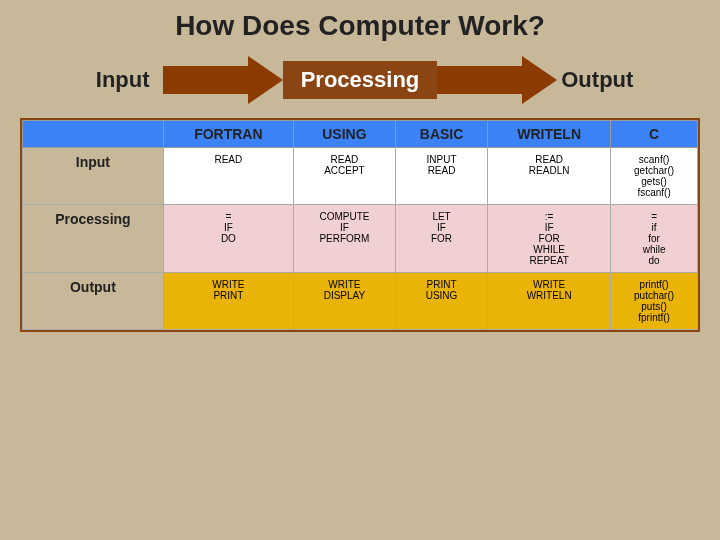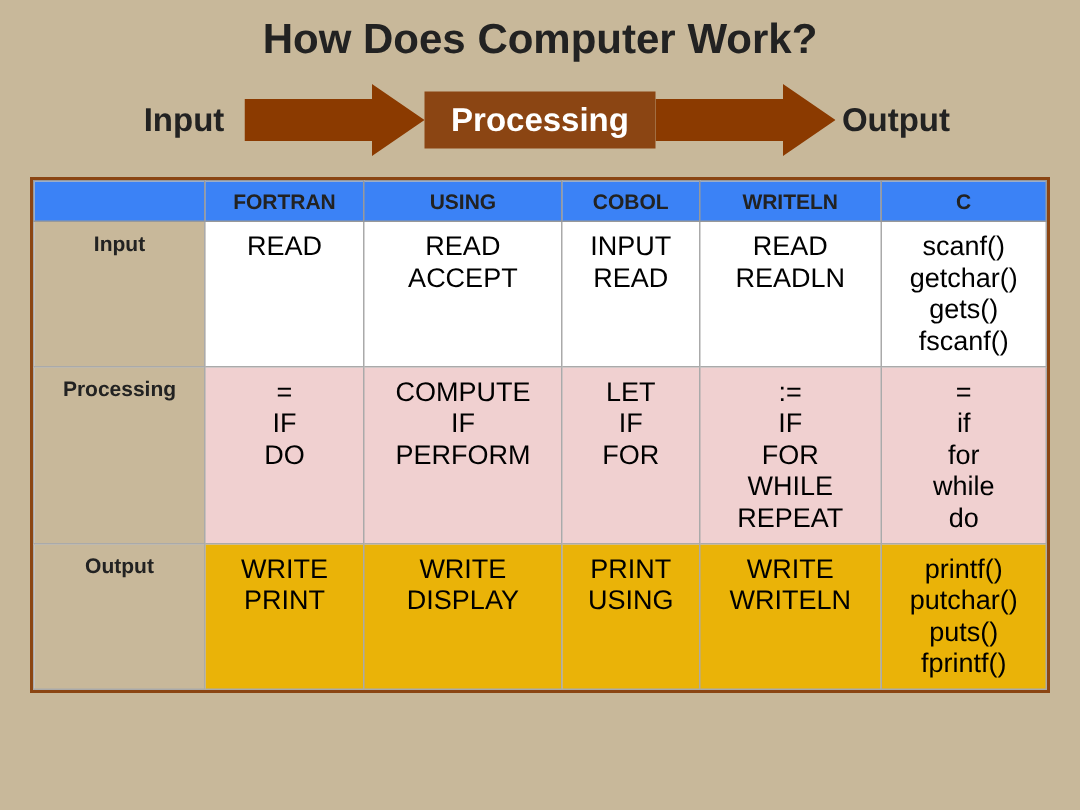--- a/index.html
+++ b/index.html
@@ -90,21 +90,21 @@
       font-weight: bold;
       font-size: 14px;
       padding: 5px 8px;
       border: 1px solid #999;
       text-align: center;
     }
 
     tbody tr td {
       border: 1px solid #aaa;
       padding: 6px 8px;
-      font-size: 18px;
+      font-size: 10px;
       text-align: center;
       vertical-align: top;
     }
 
     tbody tr:nth-child(1) td { background: #fff; }
     tbody tr:nth-child(2) td { background: #f0d0d0; }
     tbody tr:nth-child(3) td { background: #eab308; }
 
     .row-label {
       font-weight: bold;
@@ -136,21 +136,21 @@
     <span class="flow-label">Output</span>
   </div>
 
   <div class="table-container">
     <table>
       <thead>
         <tr>
           <th></th>
           <th>FORTRAN</th>
           <th>USING</th>
-          <th>COBOL</th>
+          <th>BASIC</th>
           <th>WRITELN</th>
           <th>C</th>
         </tr>
       </thead>
       <tbody id="table-body">
       <tr>
             <td class="row-label">Input</td>
             <td>READ</td>
             <td>READ<br>ACCEPT</td>
             <td>INPUT<br>READ</td>

